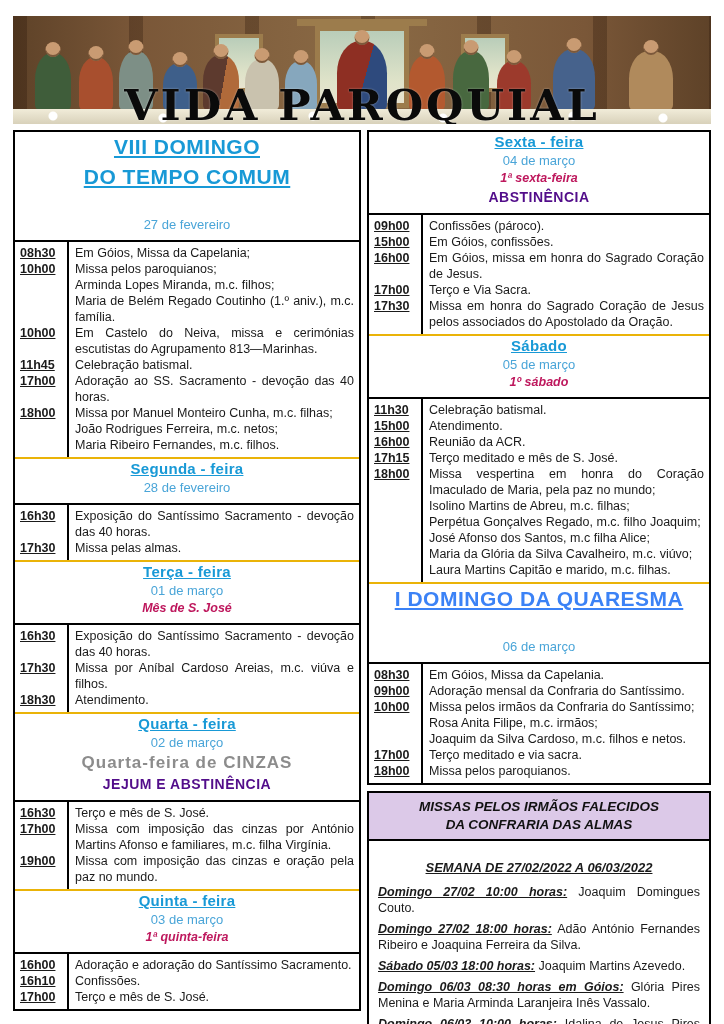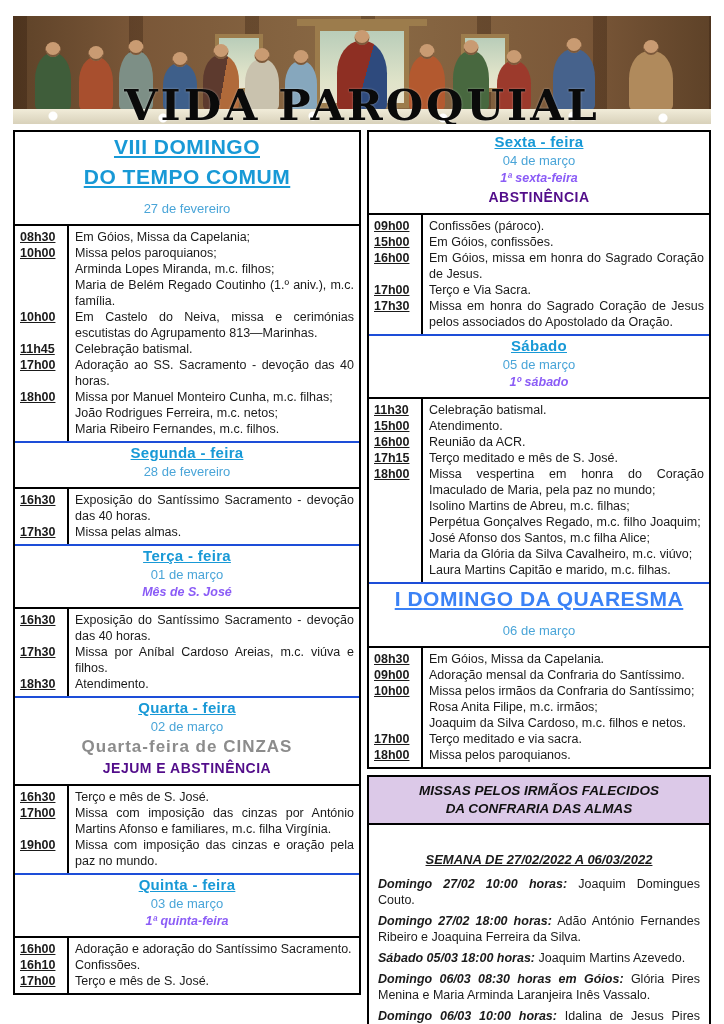--- a/index.html
+++ b/index.html
@@ -36,43 +36,43 @@
   .banner-title{
     position:absolute;left:0;right:0;bottom:-4px;text-align:center;
     font-family:"DejaVu Serif",serif;font-weight:900;font-size:43px;line-height:46px;
     letter-spacing:3px;color:#0a0a0a;text-shadow:0 0 2px rgba(255,255,255,.45);
     white-space:nowrap;
   }
   
   .columns{display:flex;gap:6px;align-items:flex-start;}
   .col{flex:1;min-width:0;}
   .tbl{border:2px solid #000;}
-  .section + .section{border-top:2px solid #1d4ed8;}
+  .section + .section{border-top:2px solid #eab308;}
   .sec-head{text-align:center;padding:0 4px 6px;border-bottom:2px solid #000;}
   .h-big{color:#1899d6;font-weight:bold;font-size:21px;line-height:30px;text-decoration:underline;letter-spacing:.5px;}
   .h-big.purple{color:#3b82f6;font-size:21px;}
   .h-day{color:#1899d6;font-weight:bold;font-size:15px;line-height:20px;text-decoration:underline;letter-spacing:.3px;}
   .h-date{color:#4aa5d8;font-size:13px;line-height:18px;}
-  .sec-head .h-date.gap{margin-top:8px;}
-  .h-green{color:#8b5cf6;font-weight:bold;font-style:italic;font-size:12.5px;line-height:17px;}
+  .sec-head .h-date.gap{margin-top:24px;}
+  .h-green{color:#be185d;font-weight:bold;font-style:italic;font-size:12.5px;line-height:17px;}
   .h-gray{color:#8c8c8c;font-weight:bold;font-size:17px;line-height:22px;letter-spacing:1px;}
   .h-purple{color:#520d8a;font-weight:bold;font-size:14px;line-height:20px;letter-spacing:.5px;}
   .rows{position:relative;padding:3px 0 4px;}
   .rows::before{content:"";position:absolute;left:52px;top:0;bottom:0;width:2px;background:#000;}
   .row{display:grid;grid-template-columns:52px 1fr;}
   .time{font-weight:bold;text-decoration:underline;padding-left:5px;}
   .desc{padding:0 5px 0 8px;text-align:justify;}
   
   .almas{border:2px solid #000;margin-top:6px;}
   .almas-head{background:#dcc9e8;border-bottom:2px solid #000;text-align:center;
     font-weight:bold;font-style:italic;font-size:13.5px;line-height:18px;color:#111;padding:5px 4px;}
   .almas-body{padding:7px 9px 9px;}
-  .almas-week{text-align:center;font-weight:bold;font-style:italic;text-decoration:underline;font-size:13px;margin:20px 0 8px;}
+  .almas-week{text-align:center;font-weight:bold;font-style:italic;text-decoration:underline;font-size:13px;margin:12px 0 8px;}
   .entry{margin:5px 0;text-align:justify;}
-  .e-label{font-style:italic;font-weight:bold;}
+  .e-label{font-style:italic;font-weight:bold;text-decoration:underline;}
 </style>
 </head>
 <body>
 
 <div class="page">
 
   <div class="banner">
     <span class="pediment"></span>
     <span class="win left"></span>
     <span class="win center"></span>

